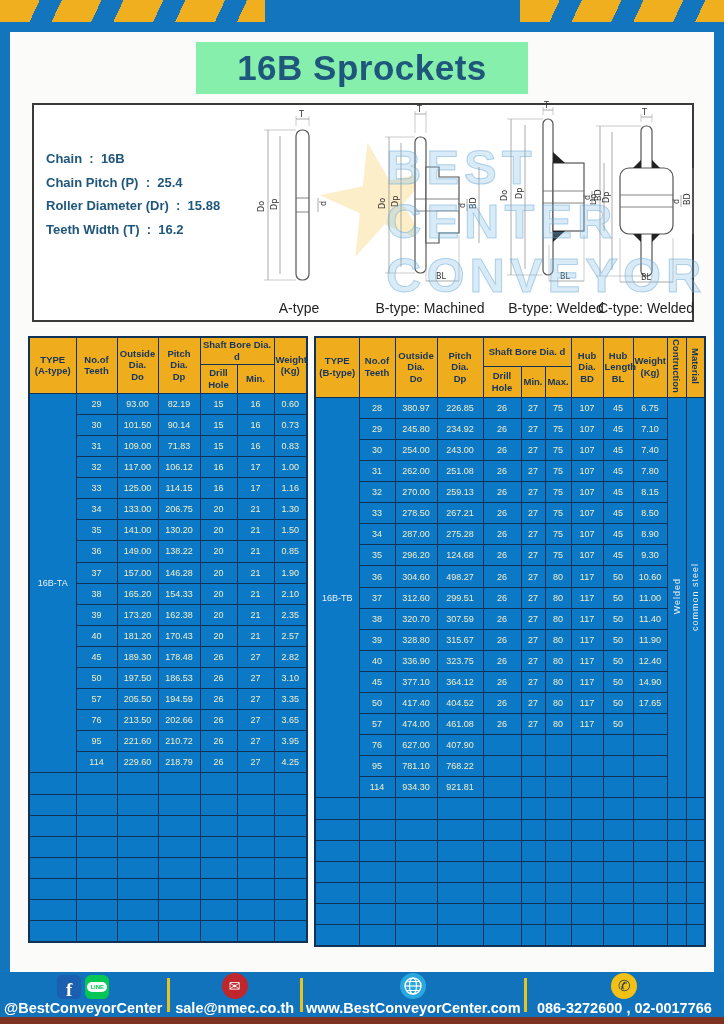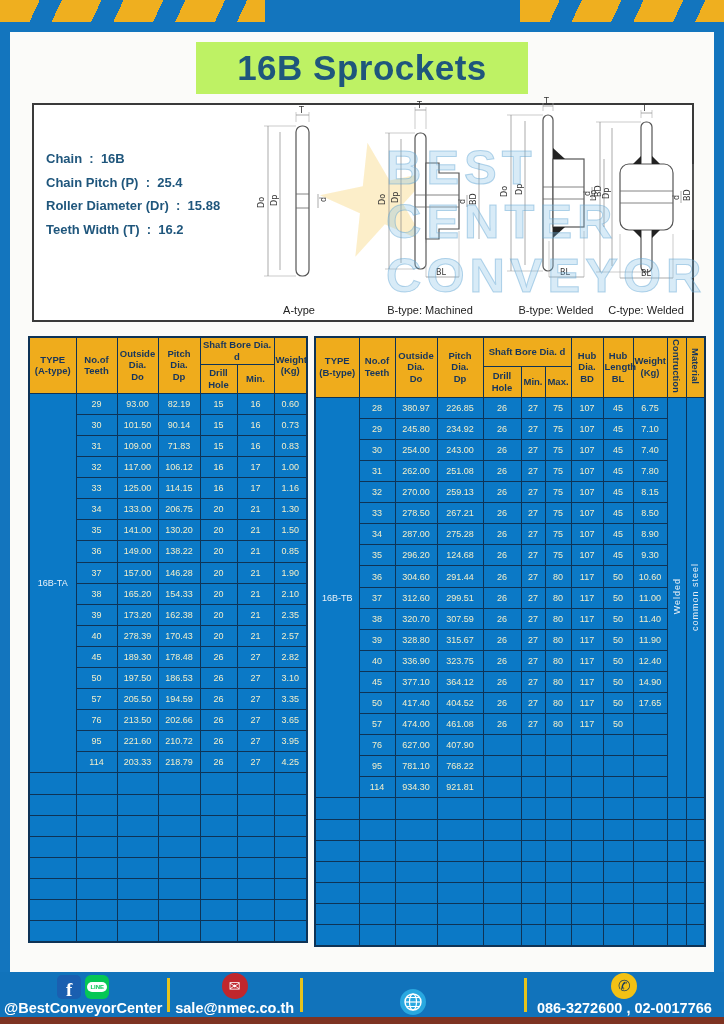--- a/index.html
+++ b/index.html
@@ -6,32 +6,32 @@
   .canvas{position:relative;width:724px;height:1024px;background:#1375BE;overflow:hidden;
           font-family:"Liberation Sans",sans-serif;}
   
   .topband{position:absolute;top:0;left:0;right:0;height:32px;background:#1375BE;}
   .stripes{position:absolute;top:0;height:22px;
            background:repeating-linear-gradient(115deg,#EFAF1F 0 36px,#1375BE 36px 56px);}
   .stripes.sl{left:0;width:265px;}
   .stripes.sr{left:520px;right:0;width:204px;}
   
   .page{position:absolute;left:10px;top:32px;width:704px;bottom:52px;background:#FBFBF9;}
-  .banner{position:absolute;left:186px;top:10px;width:332px;height:52px;background:#bef264;
+  .banner{position:absolute;left:186px;top:10px;width:332px;height:52px;background:#86efac;
           display:flex;align-items:center;justify-content:center;}
   .banner span{font-size:35px;font-weight:bold;color:#1F567C;letter-spacing:0.5px;}
   
   .specbox{position:absolute;left:22px;top:71px;width:658px;height:215px;background:#fff;
            border:2px solid #3a3a3a;}
   .specs{position:absolute;left:12px;top:42px;z-index:4;}
   .spec-line{display:block;font-size:13px;font-weight:bold;color:#1F567C;line-height:1.82;white-space:pre;}
   .diagram{position:absolute;bottom:4px;display:flex;flex-direction:column;align-items:center;z-index:2;}
   .d1{left:222px;width:86px;}  .d2{left:341px;width:110px;}
   .d3{left:465px;width:114px;} .d4{left:560px;width:104px;}
-  .caption{font-size:11px;color:#222;margin-top:14px;white-space:nowrap;}
+  .caption{font-size:14px;color:#222;margin-top:6px;white-space:nowrap;}
   .part{fill:#fff;stroke:#555;stroke-width:1.2;}
   .dim{stroke:#888;stroke-width:0.7;} .ext{stroke:#aaa;stroke-width:0.6;}
   .bore{stroke:#666;stroke-width:0.8;} .weld{fill:#222;}
   .dlbl{font-family:"DejaVu Sans",sans-serif;font-size:8px;fill:#333;}
   .wm{position:absolute;left:352px;top:36px;z-index:5;pointer-events:none;font-weight:bold;
       font-size:49px;line-height:1.1;letter-spacing:5px;color:rgba(125,190,228,0.30);
       -webkit-text-stroke:1px rgba(95,165,210,0.45);}
   .wm span{display:block;}
   .wmstar{position:absolute;left:278px;top:18px;z-index:1;font-size:150px;line-height:1;
           color:rgba(245,195,60,0.28);transform:rotate(-12deg);pointer-events:none;}
@@ -329,21 +329,21 @@
           <tr>
             <td>39</td>
             <td>173.20</td>
             <td>162.38</td>
             <td>20</td>
             <td>21</td>
             <td>2.35</td>
           </tr>
           <tr>
             <td>40</td>
-            <td>278.39</td>
+            <td>181.20</td>
             <td>170.43</td>
             <td>20</td>
             <td>21</td>
             <td>2.57</td>
           </tr>
           <tr>
             <td>45</td>
             <td>189.30</td>
             <td>178.48</td>
             <td>26</td>
@@ -377,21 +377,21 @@
           <tr>
             <td>95</td>
             <td>221.60</td>
             <td>210.72</td>
             <td>26</td>
             <td>27</td>
             <td>3.95</td>
           </tr>
           <tr>
             <td>114</td>
-            <td>203.33</td>
+            <td>229.60</td>
             <td>218.79</td>
             <td>26</td>
             <td>27</td>
             <td>4.25</td>
           </tr>
           <tr>
             <td></td>
             <td></td>
             <td></td>
             <td></td>
@@ -596,21 +596,21 @@
             <td>26</td>
             <td>27</td>
             <td>75</td>
             <td>107</td>
             <td>45</td>
             <td>9.30</td>
           </tr>
           <tr>
             <td>36</td>
             <td>304.60</td>
-            <td>291.44</td>
+            <td>498.27</td>
             <td>26</td>
             <td>27</td>
             <td>80</td>
             <td>117</td>
             <td>50</td>
             <td>10.60</td>
           </tr>
           <tr>
             <td>37</td>
             <td>312.60</td>
@@ -843,20 +843,21 @@
     <div class="fsec f3">
       <div class="circle c-blue">
         <svg width="20" height="20" viewBox="0 0 20 20">
           <circle cx="10" cy="10" r="8" fill="none" stroke="#fff" stroke-width="1.4"></circle>
           <ellipse cx="10" cy="10" rx="3.5" ry="8" fill="none" stroke="#fff" stroke-width="1.2"></ellipse>
           <line x1="2" y1="10" x2="18" y2="10" stroke="#fff" stroke-width="1.2"></line>
           <line x1="3.2" y1="5.5" x2="16.8" y2="5.5" stroke="#fff" stroke-width="1"></line>
           <line x1="3.2" y1="14.5" x2="16.8" y2="14.5" stroke="#fff" stroke-width="1"></line>
         </svg>
       </div>
+      <div class="ftext">www.BestConveyorCenter.com</div>
     </div>
     <div class="fdiv"></div>
     <div class="fsec f4">
       <div class="circle c-yellow">✆</div>
       <div class="ftext">086-3272600 , 02-0017766</div>
     </div>
   </div>
   <div class="bottomstrip"></div>
 
 </div>

